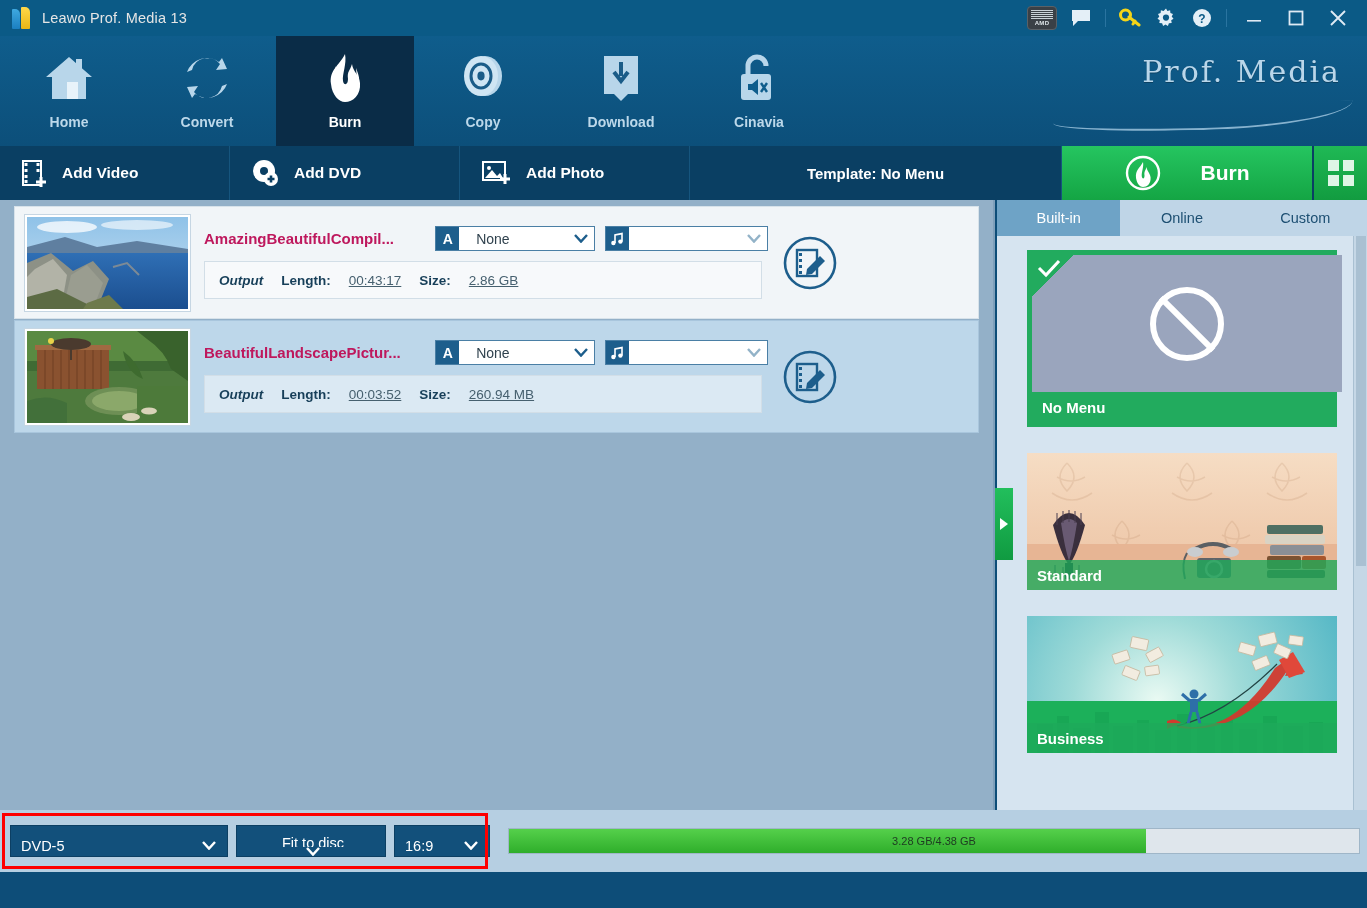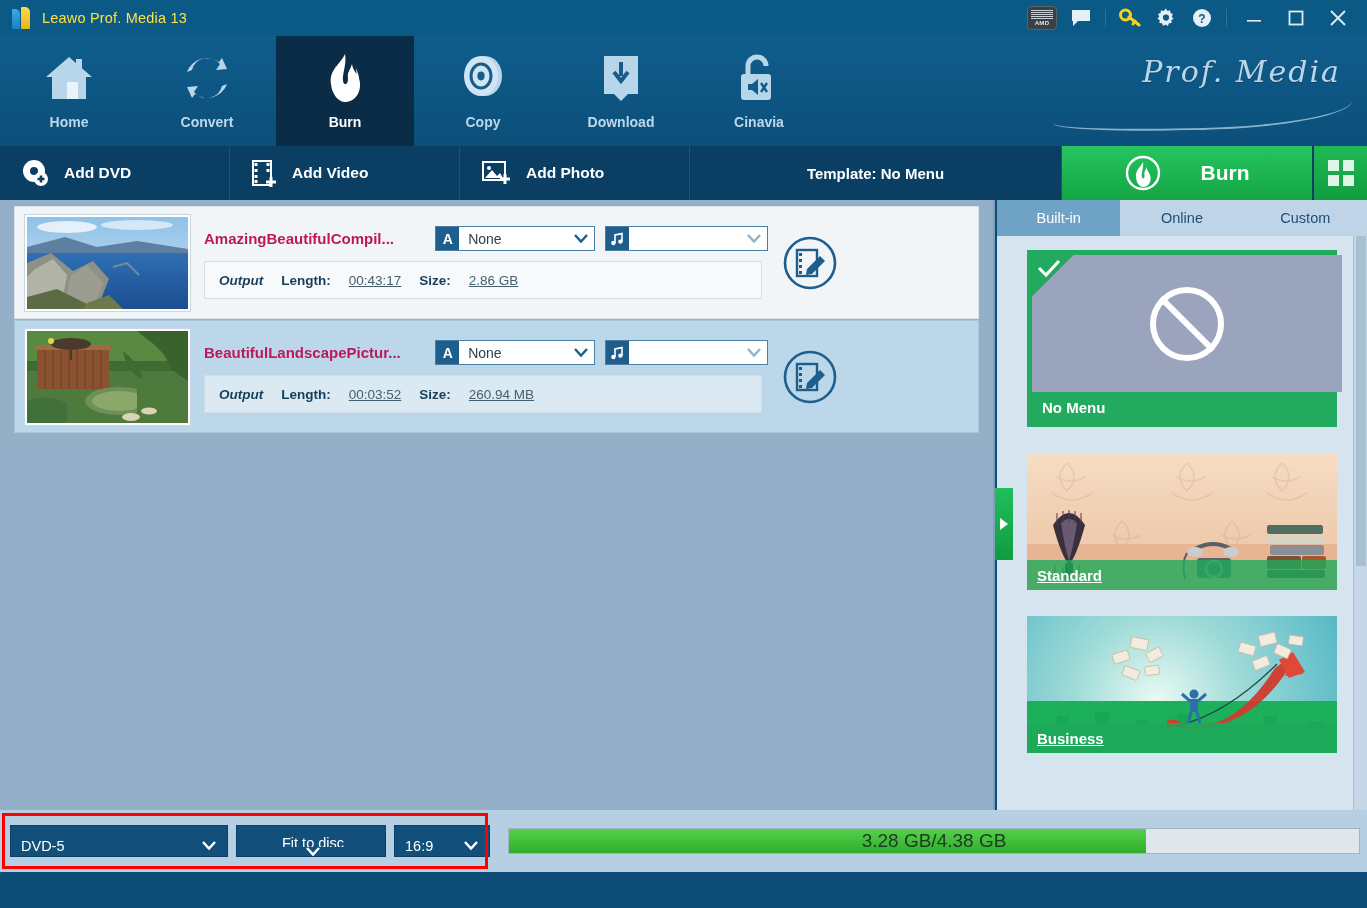--- a/index.html
+++ b/index.html
@@ -22,21 +22,21 @@
     width: 1367px; height: 36px;
     background: #0b5a86;
     display: flex; align-items: center;
   }
   .title-left { display: flex; align-items: center; padding-left: 12px; gap: 10px; }
   .app-logo { width: 20px; height: 22px; position: relative; }
   .app-logo .b1 { position: absolute; left: 0; top: 2px; width: 8px; height: 20px;
     background: linear-gradient(180deg,#3fa9e0,#1b7fc0); border-radius: 1px 5px 1px 1px; }
   .app-logo .b2 { position: absolute; left: 9px; top: 0px; width: 9px; height: 22px;
     background: linear-gradient(180deg,#ffd84a,#e8b615); border-radius: 1px 5px 1px 1px; }
-  .app-title { color: #fde047; font-size: 14.5px; letter-spacing: .2px; }
+  .app-title { color: #e5e5e5; font-size: 14.5px; letter-spacing: .2px; }
 
   .title-right {
     margin-left: auto; display: flex; align-items: center;
     gap: 0px; padding-right: 8px; height: 36px;
   }
   .ticon {
     width: 36px; height: 36px; display: flex; align-items: center; justify-content: center;
     color: #dce9f3;
   }
   .ticon svg { display: block; }
@@ -66,21 +66,21 @@
   }
   .navitem.active { background: #0a2c47; color: #ffffff; }
   .navitem .nlabel { font-size: 14px; font-weight: bold; }
   .navitem svg { display:block; }
 
   .brand {
     margin-left: auto; width: 320px; height: 110px; position: relative;
   }
   .brand .bw {
     position: absolute; right: 26px; top: 18px;
-    font-family: "DejaVu Serif", serif; font-style: italic;
+    font-family: "DejaVu Serif", serif; 
     font-size: 30px; color: #b9d6ea; letter-spacing: 2px;
     text-shadow: 0 1px 0 rgba(0,0,0,.25);
   }
   .brand .swoosh {
     position: absolute; left: 6px; bottom: 16px; width: 300px; height: 26px;
     border-bottom: 2px solid #9cc3dd; border-radius: 0 0 50% 50%/0 0 100% 40%;
     transform: rotate(-1.5deg); opacity: .85;
   }
 
   
@@ -141,21 +141,21 @@
   .fname {
     font-size: 15px; font-weight: bold; color: #be185d;
     width: 222px; white-space: nowrap; overflow: hidden; text-overflow: ellipsis;
   }
   .ddl { display:flex; align-items:center; border:1px solid #4a7fa5; background:#ffffff; height:25px; }
   .ddl .badge {
     width: 23px; height: 23px; background:#1d5e8c; color:#fff;
     display:flex; align-items:center; justify-content:center;
     font-size: 14px; font-weight: bold; flex: none;
   }
-  .ddl .val { flex:1; padding: 0 9px; font-size: 14px; color:#30424e; white-space:nowrap; overflow:hidden;}
+  .ddl .val { flex:1; padding: 0 17px; font-size: 14px; color:#30424e; white-space:nowrap; overflow:hidden;}
   .ddl .car { width: 26px; display:flex; align-items:center; justify-content:center; color:#1d5e8c; }
   .ddl.sub { width: 160px; }
   .ddl.aud { width: 164px; }
   .frow2 {
     height: 38px; background: rgba(255,255,255,.45);
     border: 1px solid #d2dee7;
     display: flex; align-items: center; gap: 18px; padding: 0 14px;
     font-size: 13.5px; color: #2d4454; width: 558px;
   }
   .frow2 .lbl-out { font-weight: bold; font-style: italic; color:#173f59; }
@@ -193,21 +193,20 @@
   .tcard .preview { width: 310px; height: 137px; position: relative; overflow: hidden; }
   .tcard .cap {
     height: 30px; display:flex; align-items:center; padding-left: 10px;
     font-size: 15px; font-weight: bold; color: #ffffff;
   }
   .tcard.selected { border: 5px solid #22ab5e; }
   .tcard.selected .cap { background: #22ab5e; }
   .tcard .cap.overlay {
     position: absolute; left: 0; right: 0; bottom: 0;
     background: rgba(30,170,90,.80);
-    text-decoration: underline;
   }
   .checkcorner {
     position: absolute; left: 0; top: 0; width: 42px; height: 42px; z-index: 3;
     background: linear-gradient(135deg,#22ab5e 0 50%, transparent 50%);
   }
   .checkcorner svg { position:absolute; left:5px; top:4px; }
   .nomenu-bg { position:absolute; inset:0; background:#9aa5bd; }
   .nomenu-sym {
     position:absolute; left:50%; top:50%; transform:translate(-50%,-50%);
     width: 74px; height: 74px; border: 6px solid #ffffff; border-radius: 50%;
@@ -251,21 +250,21 @@
   .progwrap {
     margin-left: 18px; width: 852px; height: 26px;
     background: #dfe6ec; border: 1px solid #9fb6c8; position: relative;
   }
   .progfill {
     position:absolute; left:0; top:0; bottom:0;
     background: linear-gradient(180deg,#55d04b,#2fae2b);
   }
   .progtxt {
     position:absolute; inset:0; display:flex; align-items:center; justify-content:center;
-    font-size: 19px; color: #1e3a22;
+    font-size: 11px; color: #1e3a22;
   }
   .footer {
     position:absolute; left:0; top:872px; width:1367px; height:36px; background:#0d4d78;
   }
 
   
   .vscroll-right {
     position:absolute; right:0; top:236px; width:14px; height:574px;
     background:#c5d7e6; border-left:1px solid #a9c0d2; z-index:5;
   }
@@ -401,45 +400,45 @@
       <div class="nlabel">Cinavia</div>
     </div>
 
     <div class="brand">
       <div class="bw">Prof. Media</div>
       <div class="swoosh"></div>
     </div>
   </div>
 
   <div class="toolbar">
-
-    <div class="tbitem tb-dvd">
-      <svg width="28" height="28" viewBox="0 0 28 28">
-        <circle cx="12" cy="12" r="11" fill="#fff"></circle>
-        <circle cx="12" cy="12" r="4" fill="#0a3f63"></circle>
-        <circle cx="19" cy="20" r="7" fill="#fff"></circle>
-        <path d="M19 16.5 v7 M15.5 20 h7" stroke="#0a3f63" stroke-width="2.6"></path>
-      </svg>
-      <span>Add DVD</span>
-    </div>
 
     <div class="tbitem tb-video">
       <svg width="26" height="28" viewBox="0 0 26 28">
         <rect x="1" y="2" width="18" height="24" fill="none" stroke="#fff" stroke-width="2"></rect>
         <g fill="#fff">
             <rect x="2.5" y="4" width="3" height="3"></rect>
             <rect x="2.5" y="10" width="3" height="3"></rect>
             <rect x="2.5" y="16" width="3" height="3"></rect>
             <rect x="2.5" y="21" width="3" height="3"></rect>
         <rect x="14.5" y="4" width="3" height="3"></rect>
             <rect x="14.5" y="10" width="3" height="3"></rect>
           </g>
         <path d="M19 18 v10 M14 23 h10" stroke="#fff" stroke-width="3"></path>
       </svg>
       <span>Add Video</span>
+    </div>
+
+    <div class="tbitem tb-dvd">
+      <svg width="28" height="28" viewBox="0 0 28 28">
+        <circle cx="12" cy="12" r="11" fill="#fff"></circle>
+        <circle cx="12" cy="12" r="4" fill="#0a3f63"></circle>
+        <circle cx="19" cy="20" r="7" fill="#fff"></circle>
+        <path d="M19 16.5 v7 M15.5 20 h7" stroke="#0a3f63" stroke-width="2.6"></path>
+      </svg>
+      <span>Add DVD</span>
     </div>
 
     <div class="tbitem tb-photo">
       <svg width="30" height="28" viewBox="0 0 30 28">
         <rect x="1" y="3" width="22" height="18" fill="none" stroke="#fff" stroke-width="2"></rect>
         <circle cx="7" cy="9" r="2" fill="#fff"></circle>
         <path d="M3 19 L10 11 L15 17 L18 14 L21 19 Z" fill="#fff"></path>
         <path d="M23 15 v10 M18 20 h10" stroke="#fff" stroke-width="3"></path>
       </svg>
       <span>Add Photo</span>

